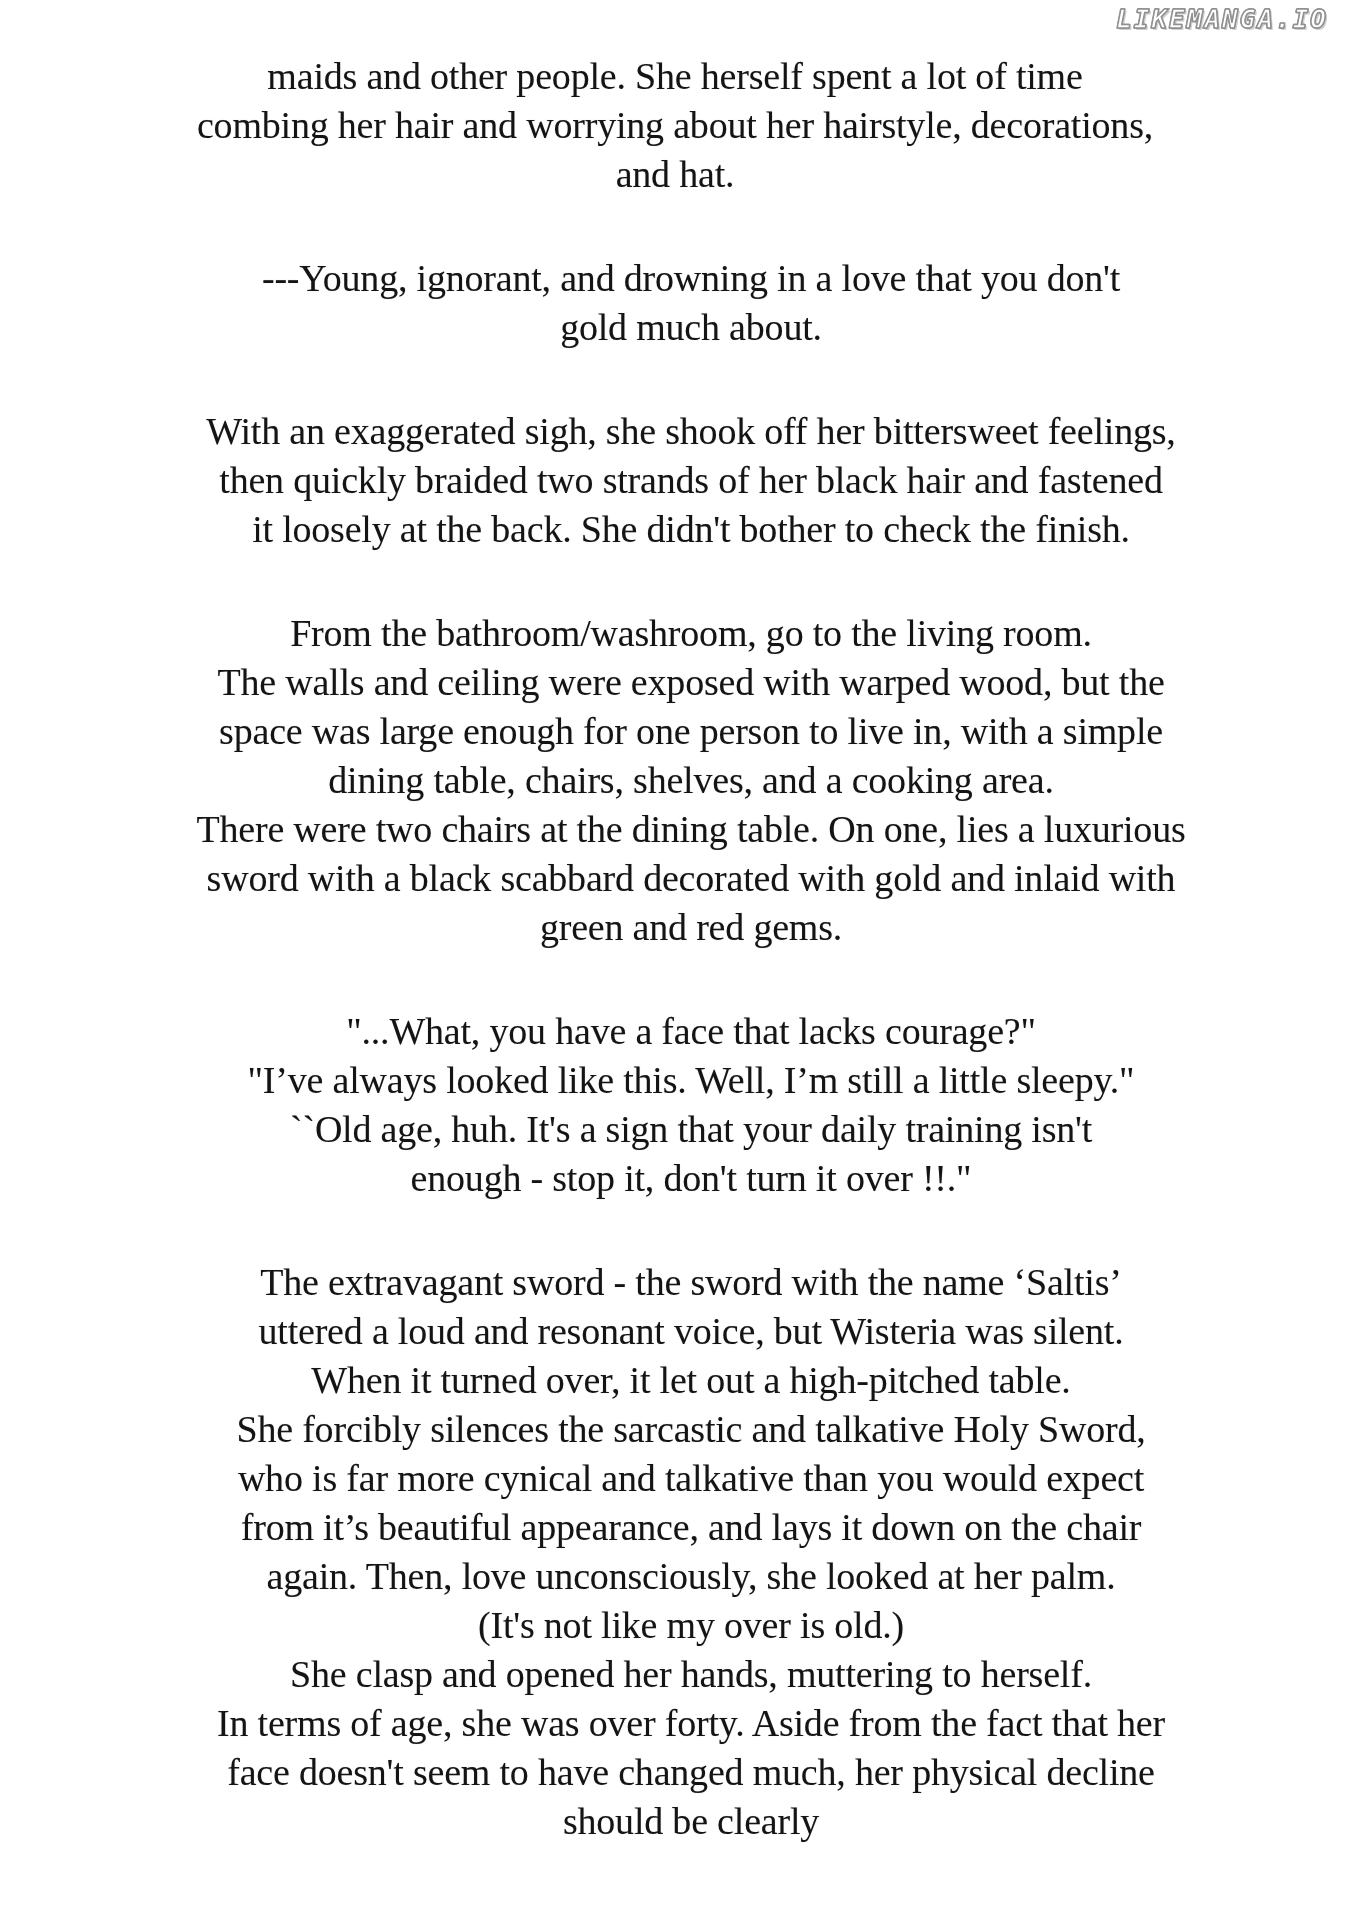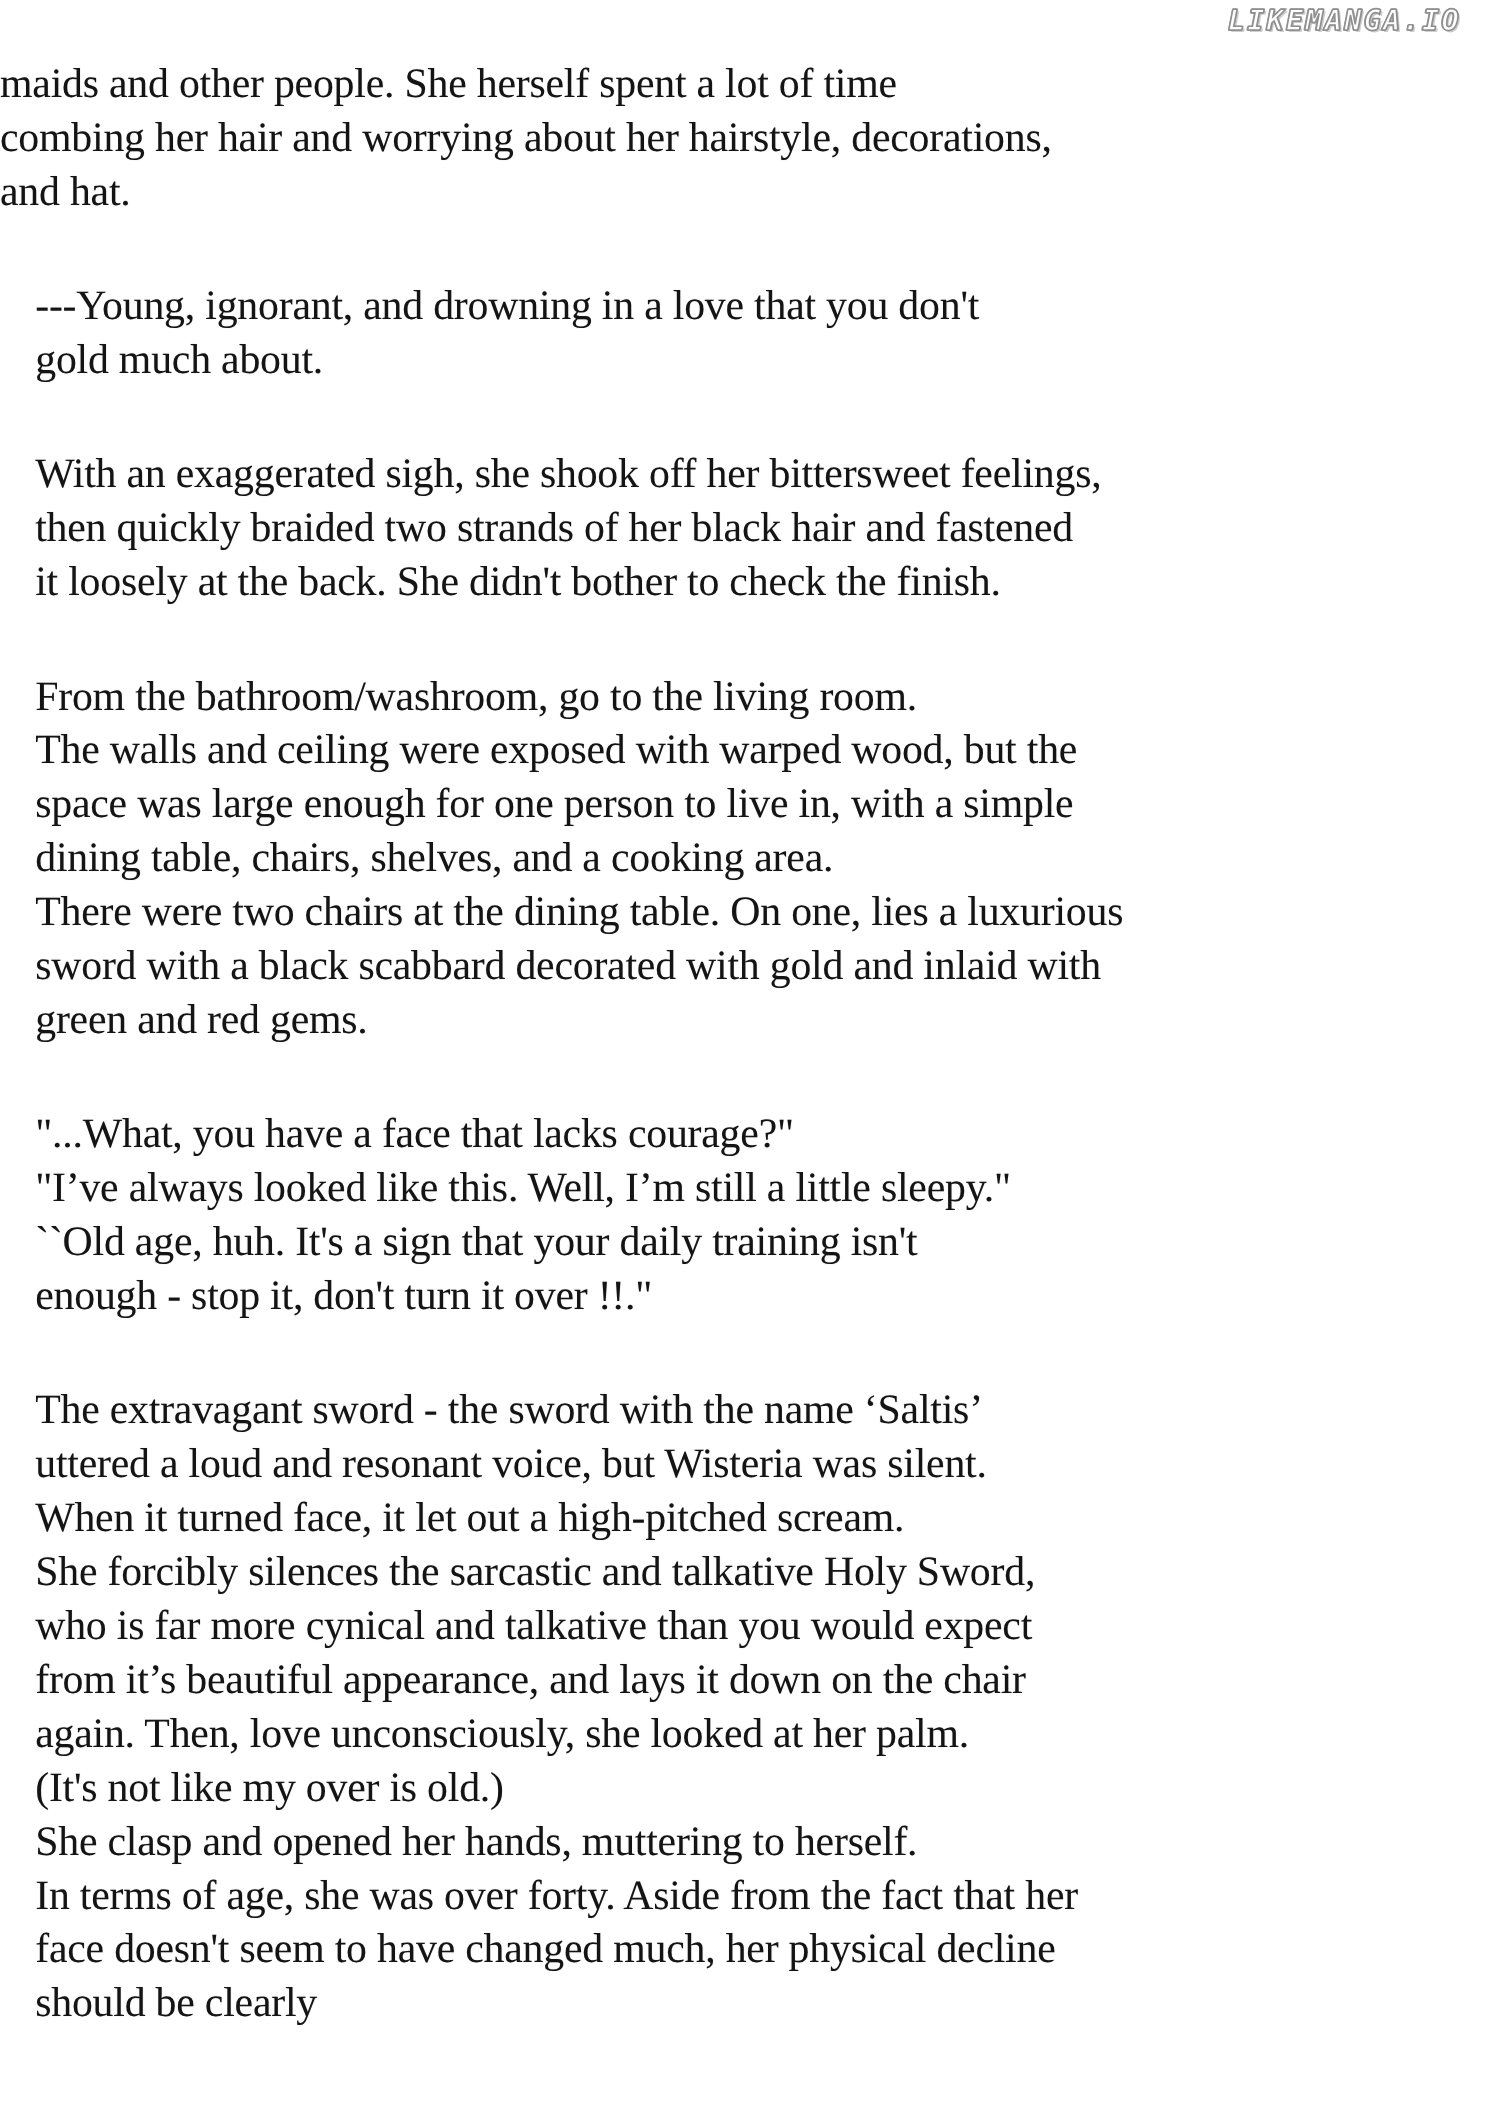--- a/index.html
+++ b/index.html
@@ -32,21 +32,21 @@
       0 1px 0 #9a9a9a, 0 -1px 0 #9a9a9a,
       2px 2px 0 #cfcfcf;
     white-space: nowrap;
     user-select: none;
   }
   .text-block {
     position: absolute;
     top: 52px;
     left: 0;
     width: 100%;
-    text-align: left;
+    text-align: center;
     font-size: 38px;
     line-height: 49px;
     letter-spacing: -0.2px;
     color: #141414;
     text-shadow: 0 0 1px rgba(40,40,40,0.25);
   }
   .paragraph { margin: 0; }
   .paragraph + .paragraph { margin-top: 55px; margin-left: 32px; }
   .line { white-space: nowrap; }
 </style>
@@ -81,21 +81,21 @@
       </div>
       <div class="paragraph">
         <div class="line">"...What, you have a face that lacks courage?"</div>
         <div class="line">"I’ve always looked like this. Well, I’m still a little sleepy."</div>
         <div class="line">``Old age, huh. It's a sign that your daily training isn't</div>
         <div class="line">enough - stop it, don't turn it over !!."</div>
       </div>
       <div class="paragraph">
         <div class="line">The extravagant sword - the sword with the name ‘Saltis’</div>
         <div class="line">uttered a loud and resonant voice, but Wisteria was silent.</div>
-        <div class="line">When it turned face, it let out a high-pitched scream.</div>
+        <div class="line">When it turned over, it let out a high-pitched table.</div>
         <div class="line">She forcibly silences the sarcastic and talkative Holy Sword,</div>
         <div class="line">who is far more cynical and talkative than you would expect</div>
         <div class="line">from it’s beautiful appearance, and lays it down on the chair</div>
         <div class="line">again. Then, love unconsciously, she looked at her palm.</div>
         <div class="line">(It's not like my over is old.)</div>
         <div class="line">She clasp and opened her hands, muttering to herself.</div>
         <div class="line">In terms of age, she was over forty. Aside from the fact that her</div>
         <div class="line">face doesn't seem to have changed much, her physical decline</div>
         <div class="line">should be clearly</div>
       </div>

